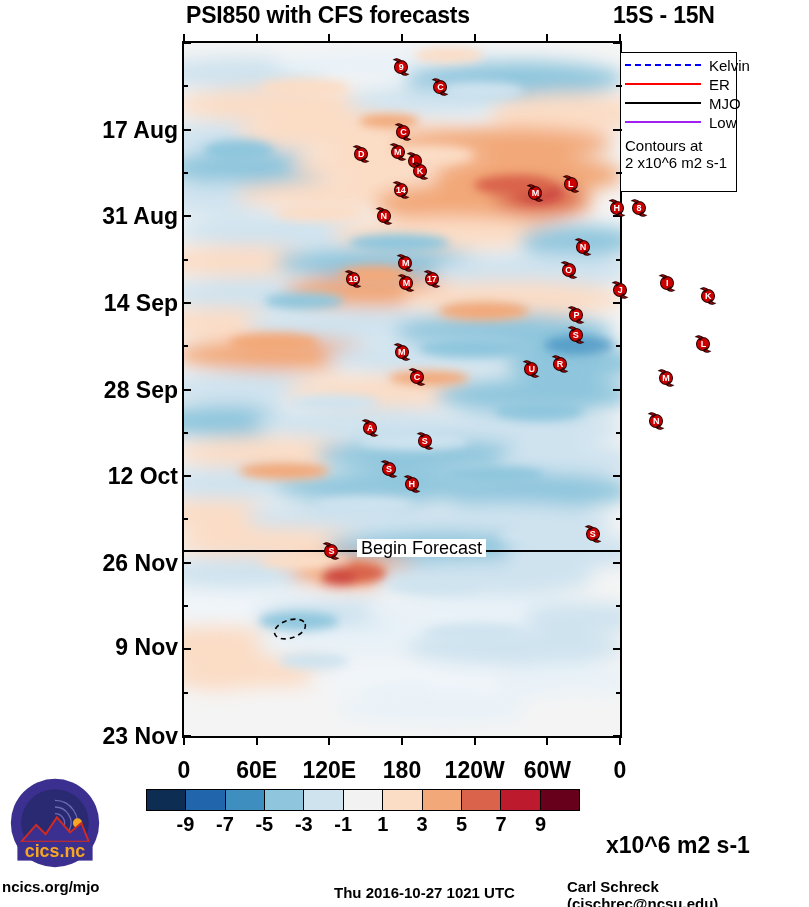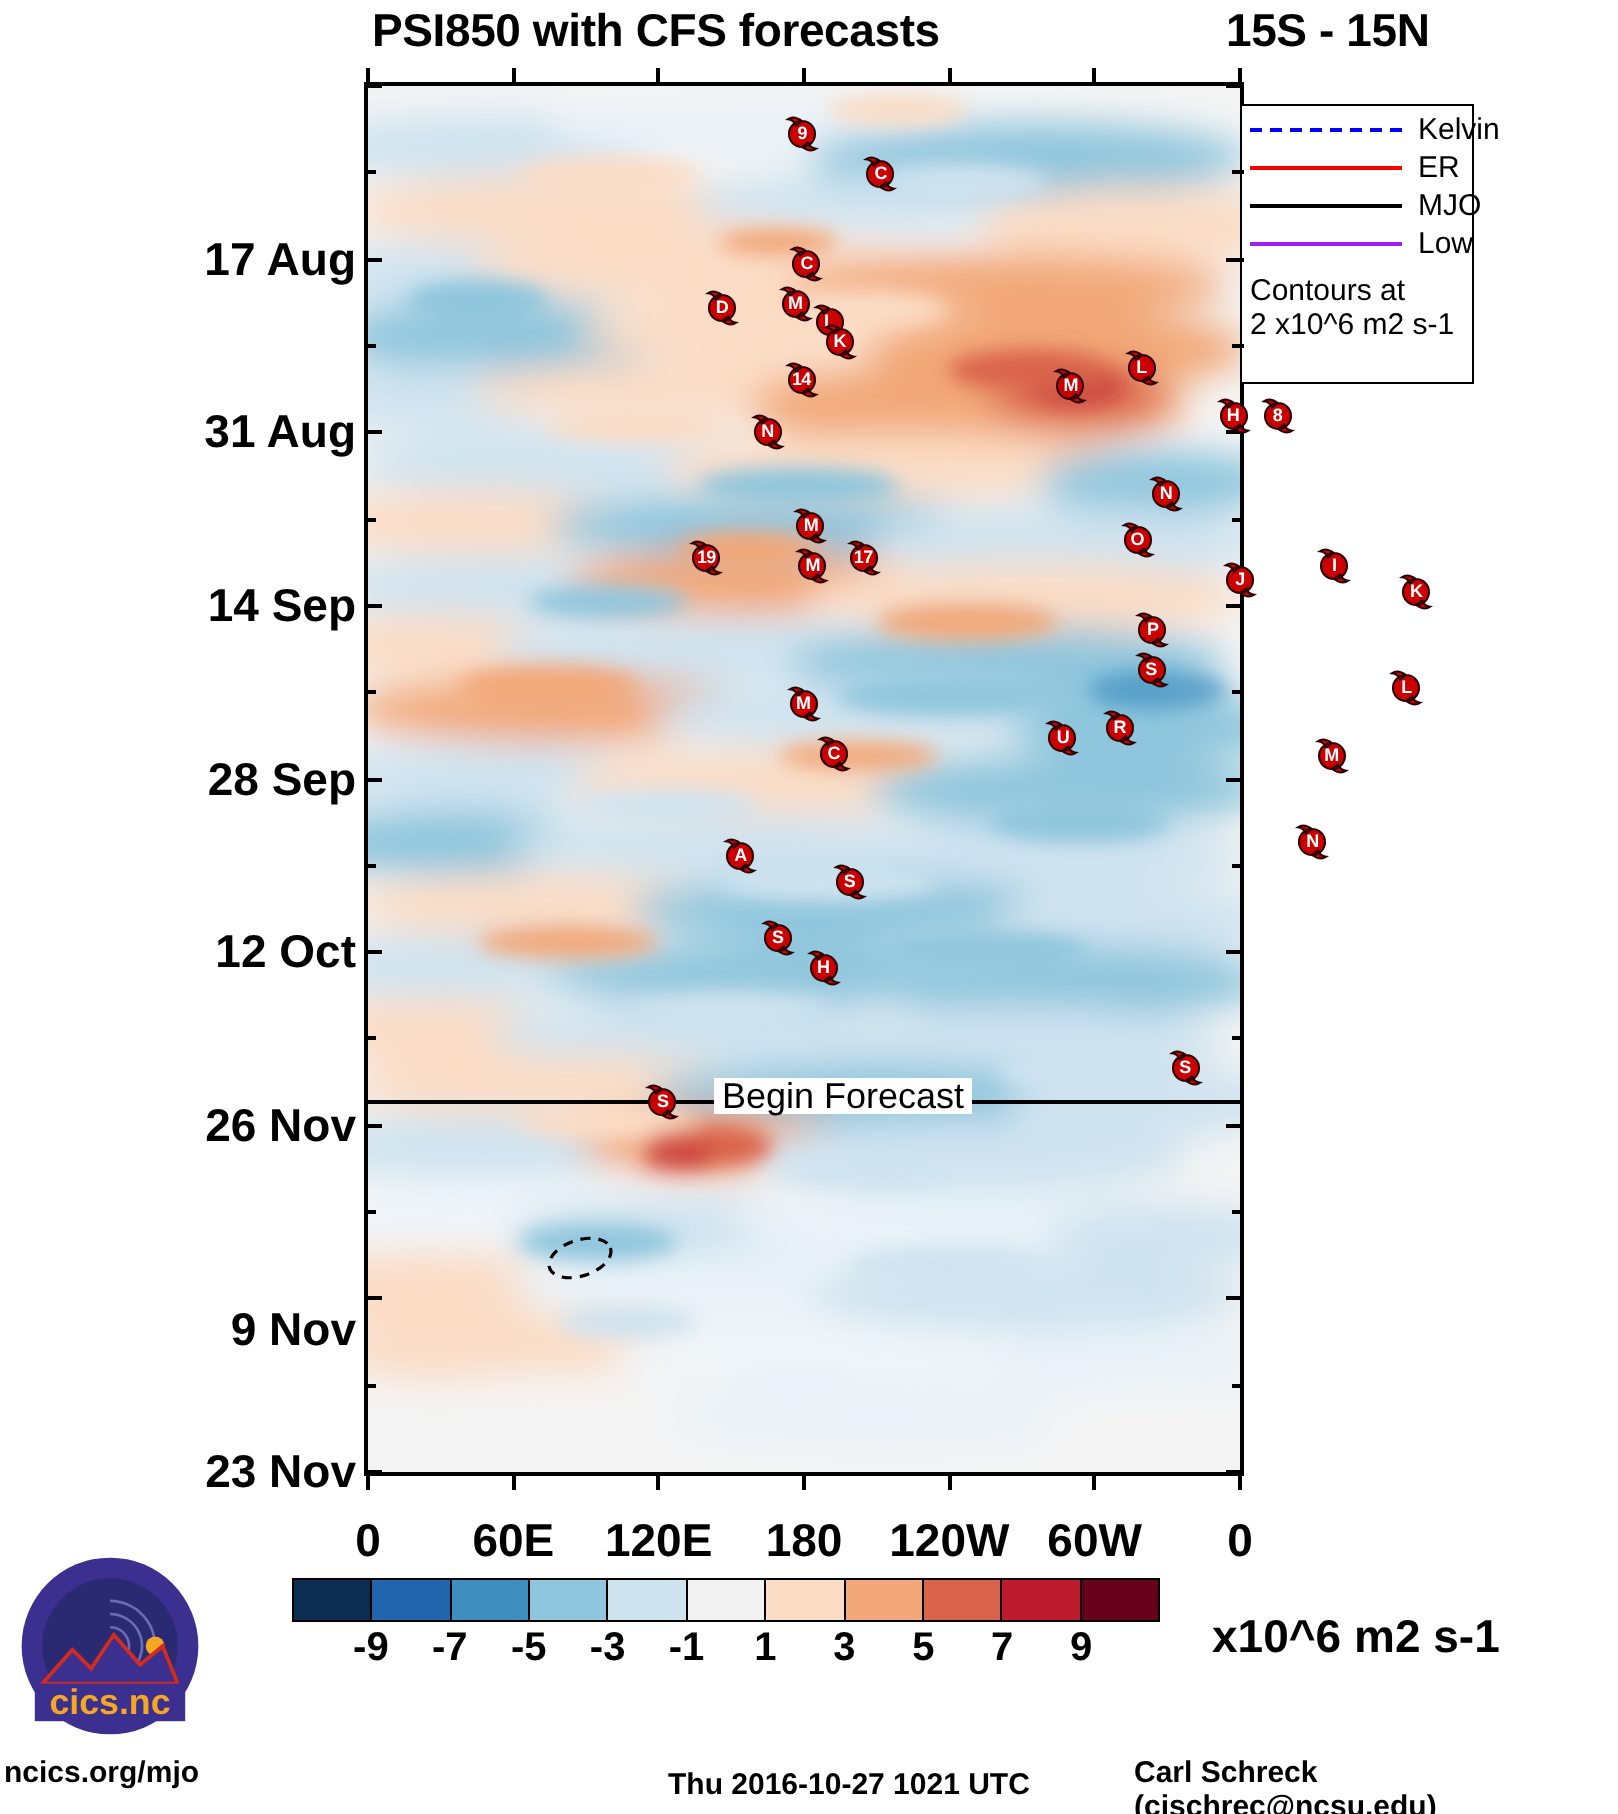--- a/index.html
+++ b/index.html
@@ -28,21 +28,21 @@
 
   #legend{position:absolute;left:620px;top:52px;width:117px;height:140px;background:#fff;border:1px solid #000;box-sizing:border-box;}
   .lgrow{position:absolute;left:4px;width:76px;height:2px;}
   .lgtxt{position:absolute;left:88px;font-size:15px;line-height:15px;transform:translateY(-50%);white-space:nowrap;}
   #contnote{position:absolute;left:4px;top:84px;font-size:15px;line-height:17px;white-space:nowrap;}
 
   #cbar{position:absolute;left:146px;top:789px;width:434px;height:22px;display:flex;border:1px solid #000;box-sizing:border-box;}
   #cbar div{flex:1 1 0;border-right:1px solid #000;}
   #cbar div:last-child{border-right:none;}
   .cbt{position:absolute;top:813px;font-size:20px;font-weight:bold;transform:translateX(-50%);}
-  #cbunits{position:absolute;left:606px;top:805px;font-size:23px;font-weight:bold;white-space:nowrap;}
+  #cbunits{position:absolute;left:606px;top:832px;font-size:23px;font-weight:bold;white-space:nowrap;}
 
   .storm{position:absolute;width:21px;height:21px;transform:translate(-50%,-50%);}
   .storm svg{display:block;}
   .storm span{position:absolute;left:0;top:0;width:21px;height:21px;display:flex;align-items:center;justify-content:center;color:#fff;font-size:9px;font-weight:bold;line-height:9px;letter-spacing:-.3px;}
 
   #logo{position:absolute;left:8px;top:776px;width:94px;height:94px;}
   #sitelink{position:absolute;left:2px;top:878px;font-size:15px;font-weight:bold;}
   #runstamp{position:absolute;left:334px;top:884px;font-size:15px;font-weight:bold;}
   #author{position:absolute;left:567px;top:878px;font-size:15px;font-weight:bold;}
 </style>
@@ -54,21 +54,21 @@
   <div class="ttl" id="title-main">PSI850 with CFS forecasts</div>
   <div class="ttl" id="title-right">15S - 15N</div>
 
   <div id="yaxis">
       <div class="ylab" style="top: 129.625px;">17 Aug</div>
       <div class="ylab" style="top: 216.25px;">31 Aug</div>
       <div class="ylab" style="top: 302.875px;">14 Sep</div>
       <div class="ylab" style="top: 389.5px;">28 Sep</div>
       <div class="ylab" style="top: 476.125px;">12 Oct</div>
       <div class="ylab" style="top: 562.75px;">26 Nov</div>
-      <div class="ylab" style="top: 665px;">9 Nov</div>
+      <div class="ylab" style="top: 647px;">9 Nov</div>
       <div class="ylab" style="top: 736px;">23 Nov</div>
     </div>
 
   <div id="plot-frame">
     <svg id="field" viewBox="0 0 436 693" preserveAspectRatio="none">
       <defs>
         <filter id="blr" x="-20%" y="-20%" width="140%" height="140%">
           <feGaussianBlur stdDeviation="5"></feGaussianBlur>
         </filter>
         <filter id="blr2" x="-20%" y="-20%" width="140%" height="140%">

